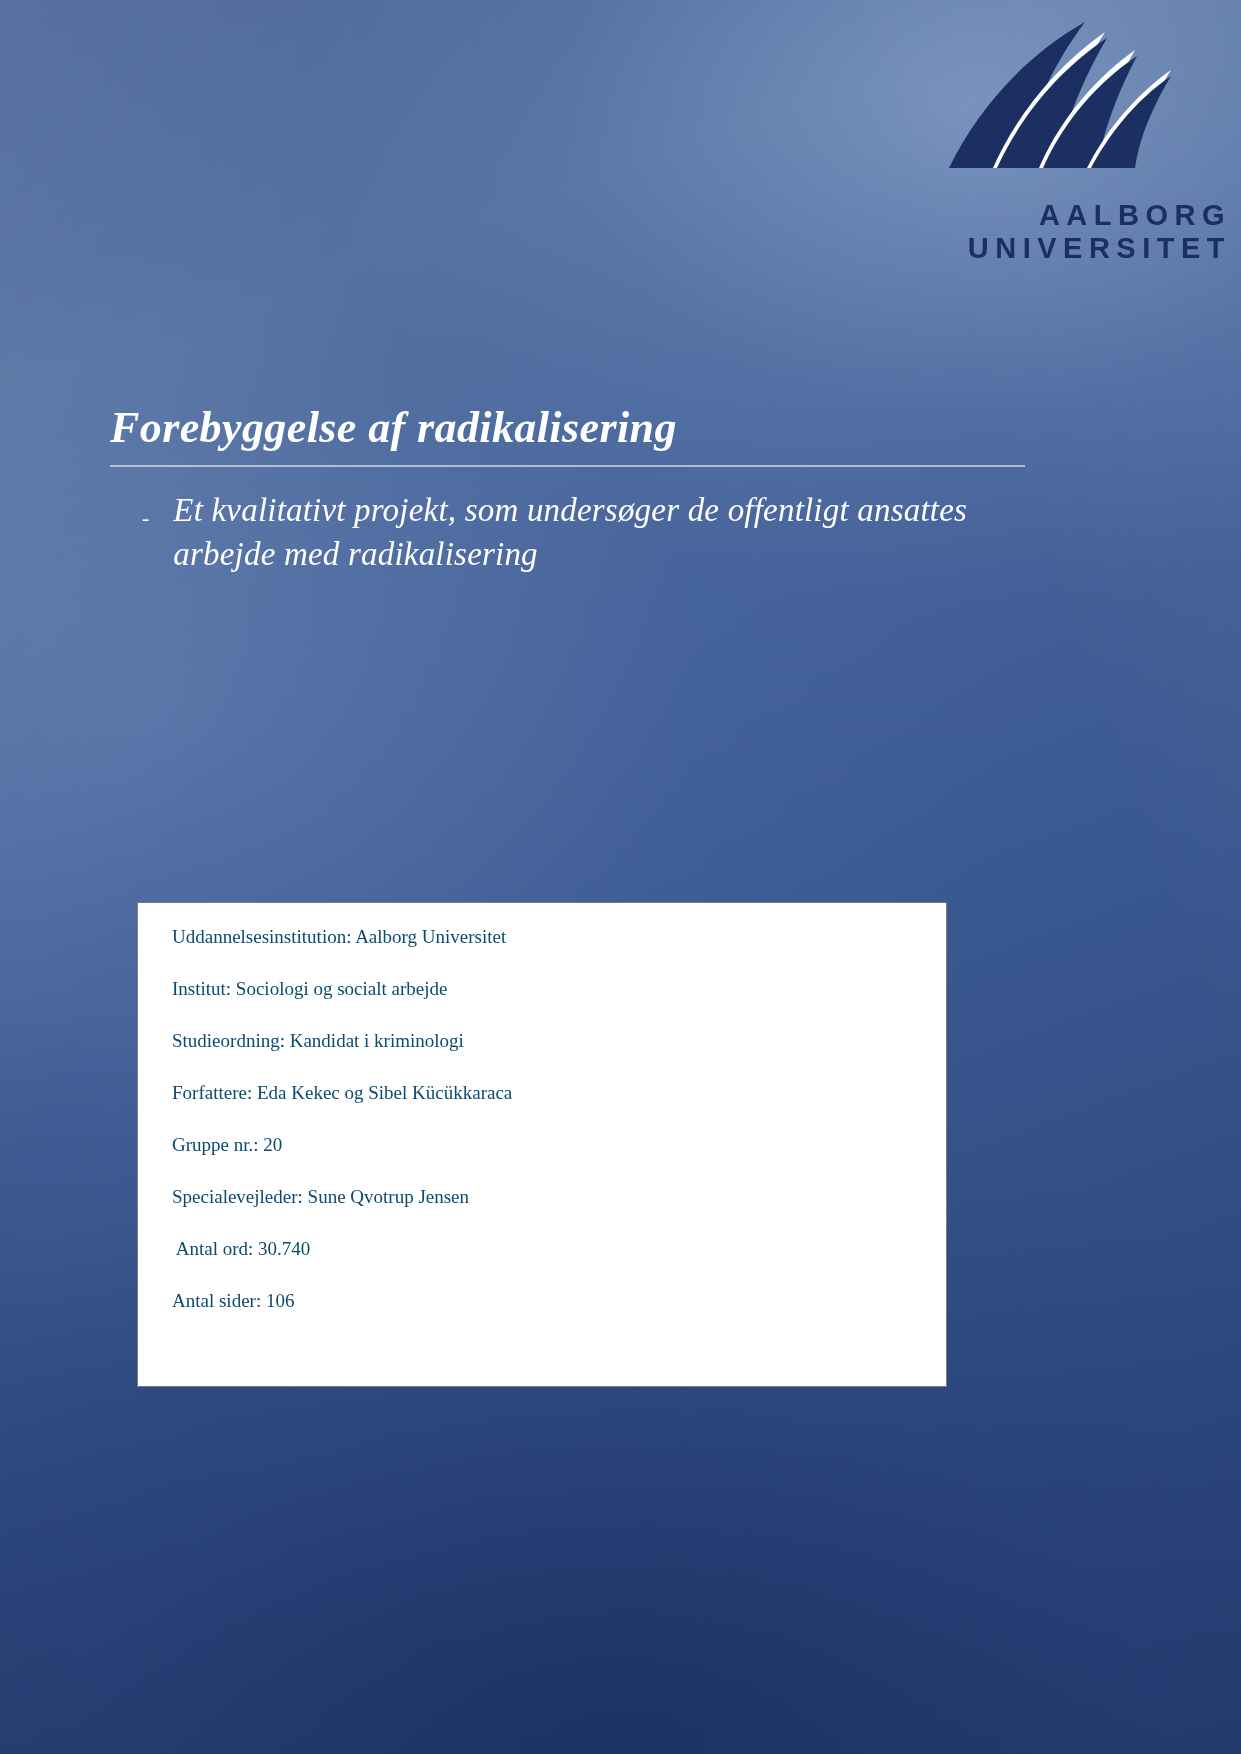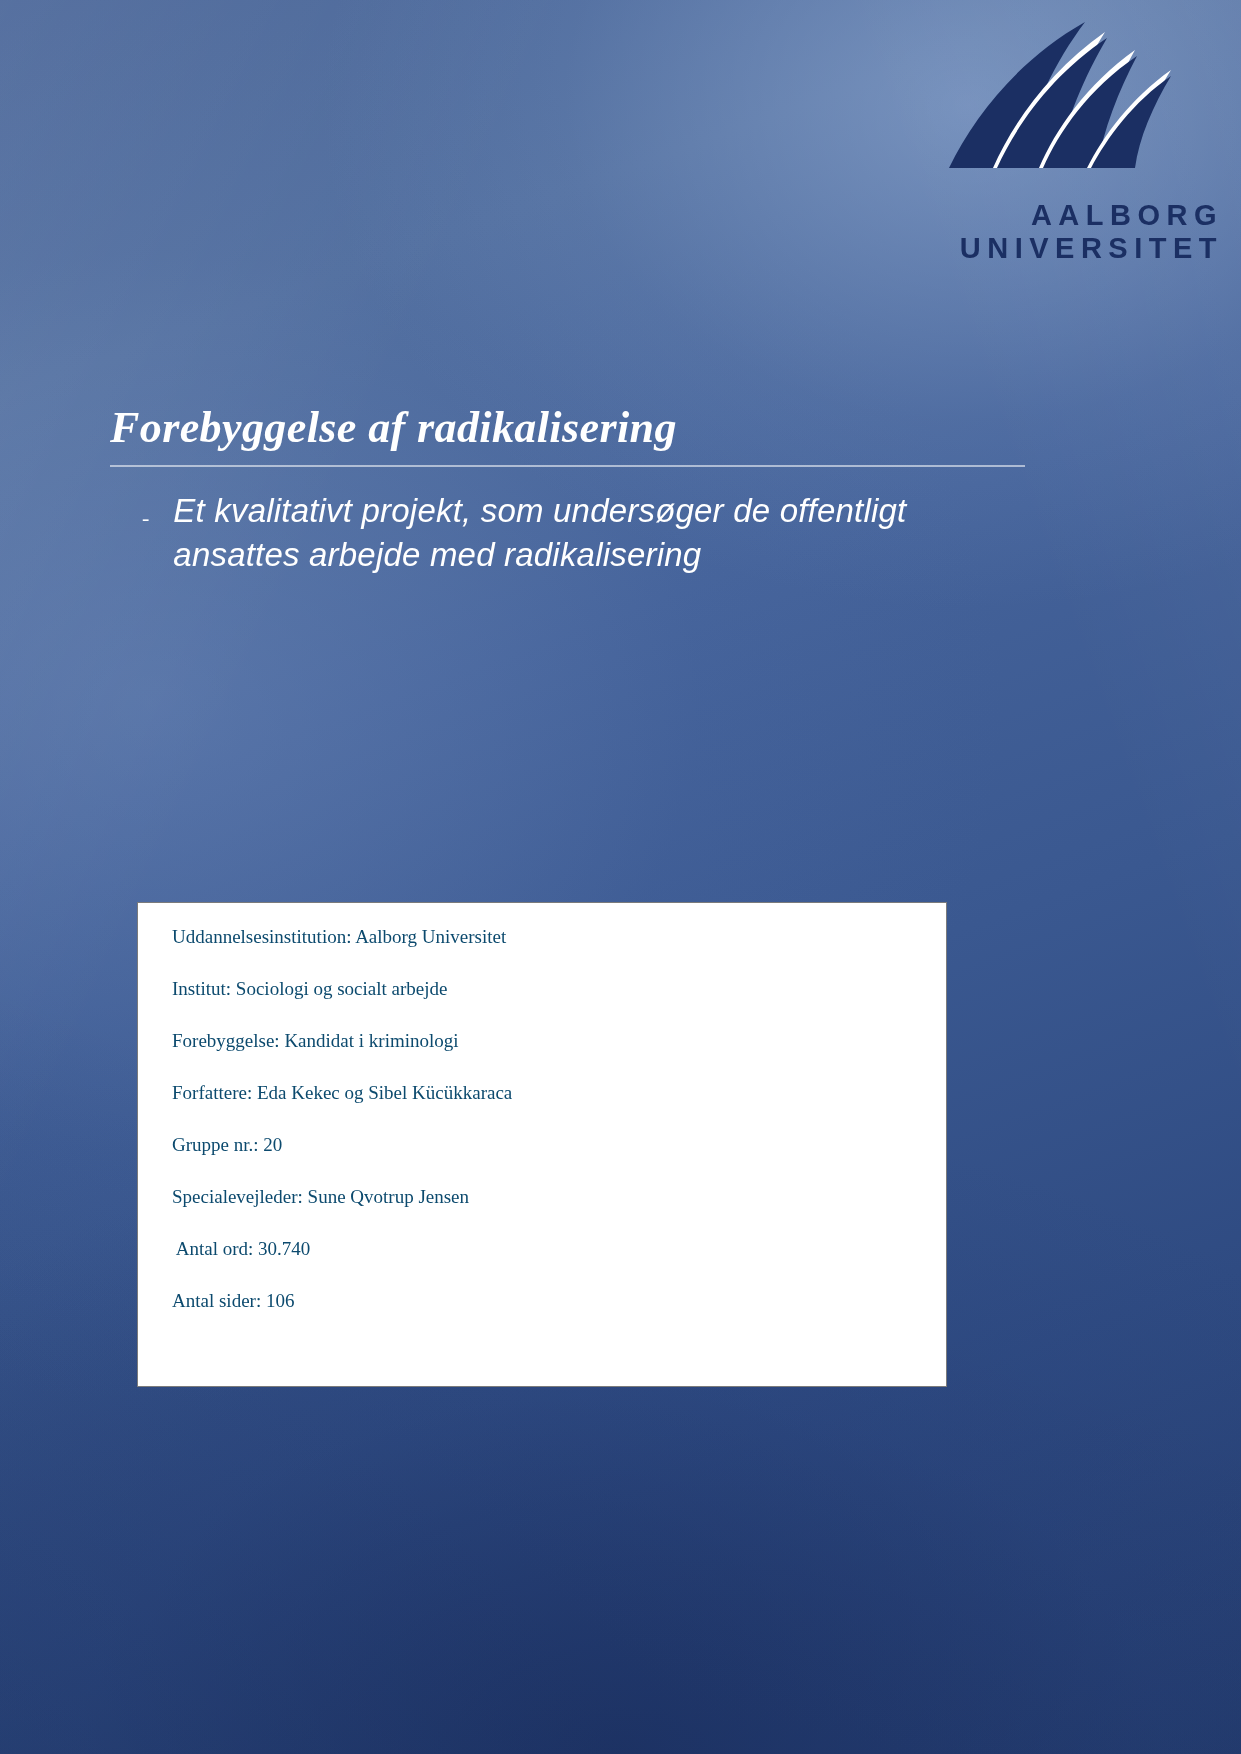--- a/index.html
+++ b/index.html
@@ -44,21 +44,21 @@
     width: 420px;
     text-align: right;
   }
   .logo-mark {
     display: block;
     margin-left: auto;
     margin-right: 60px;
   }
   .logo-text {
     margin-top: 16px;
-    margin-right: 8px;
+    margin-right: 0px;
     color: #1b2f63;
     font-family: "Liberation Sans", sans-serif;
     font-weight: bold;
     font-size: 29px;
     letter-spacing: 6.5px;
     text-align: right;
     padding-right: 4px;
   }
 
   .title-block {
@@ -93,21 +93,21 @@
   .subtitle-dash {
     font-family: "Liberation Serif", serif;
     font-size: 22px;
     color: #ffffff;
     line-height: 1.5;
     padding-top: 12px;
     padding-right: 24px;
     flex: 0 0 auto;
   }
   .subtitle-text {
-    font-family: Liberation Sans, sans-serif;
+    font-family: Liberation Serif, serif;
     font-style: italic;
     font-size: 33px;
     color: #ffffff;
     line-height: 1.32;
     letter-spacing: 0.2px;
     max-width: 830px;
   }
 
   .info-box {
     position: absolute;
@@ -155,20 +155,20 @@
     <div class="title-rule"></div>
     <div class="subtitle-row">
       <span class="subtitle-dash">-</span>
       <span class="subtitle-text">Et kvalitativt projekt, som undersøger de offentligt ansattes arbejde med radikalisering</span>
     </div>
   </div>
 
   <div class="info-box">
     <p class="info-line">Uddannelsesinstitution: Aalborg Universitet</p>
     <p class="info-line">Institut: Sociologi og socialt arbejde</p>
-    <p class="info-line">Forebyggelse: Kandidat i kriminologi</p>
+    <p class="info-line">Studieordning: Kandidat i kriminologi</p>
     <p class="info-line">Forfattere: Eda Kekec og Sibel Kücükkaraca</p>
     <p class="info-line">Gruppe nr.: 20</p>
     <p class="info-line">Specialevejleder: Sune Qvotrup Jensen</p>
     <p class="info-line"> Antal ord: 30.740</p>
     <p class="info-line">Antal sider: 106</p>
   </div>
 </div>
 
 </body></html>

